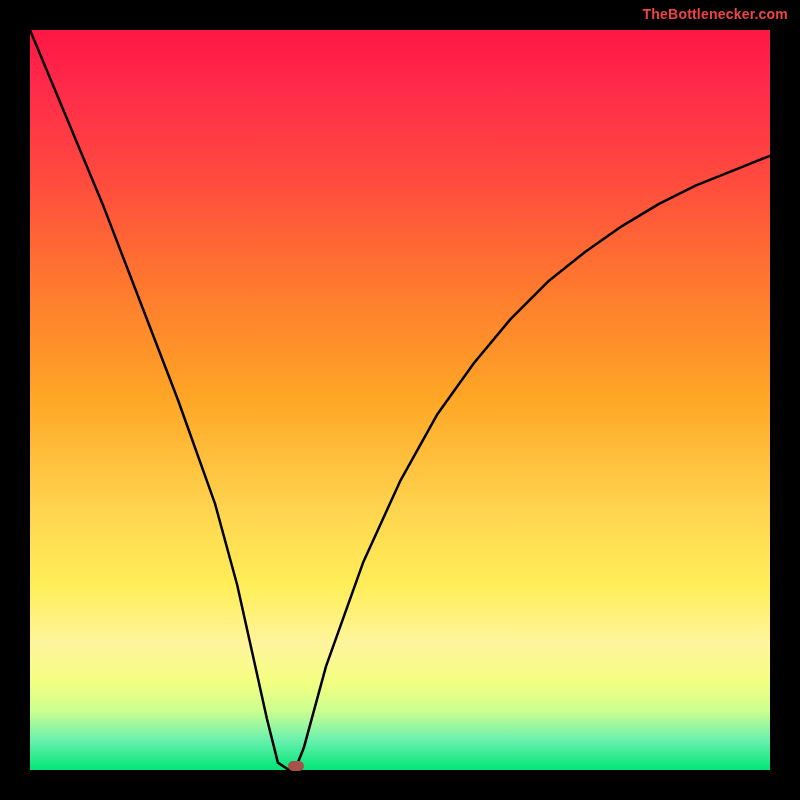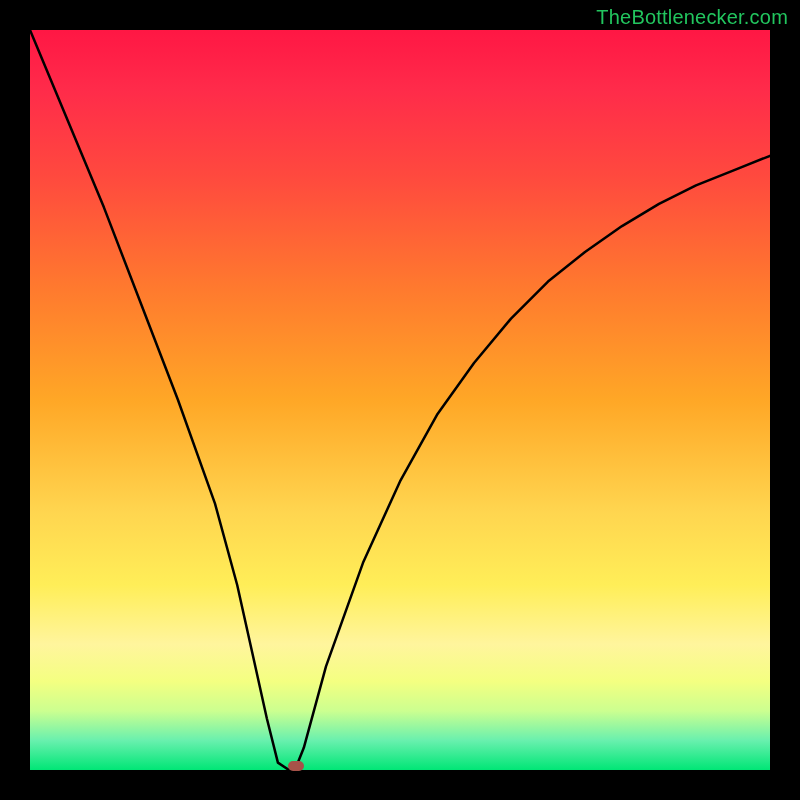--- a/index.html
+++ b/index.html
@@ -8,23 +8,23 @@
     width: 800px;
     height: 800px;
     background: #000;
     position: relative;
     font-family: Arial, Helvetica, sans-serif;
   }
   .watermark {
     position: absolute;
     top: 6px;
     right: 12px;
-    color: #22c55e;
-    font-size: 20px;
-    font-weight: 400;
+    color: #ef4444;
+    font-size: 14px;
+    font-weight: 700;
     letter-spacing: 0.2px;
     z-index: 3;
   }
   .frame {
     position: absolute;
     left: 30px;
     top: 30px;
     width: 740px;
     height: 740px;
     background: #000;

